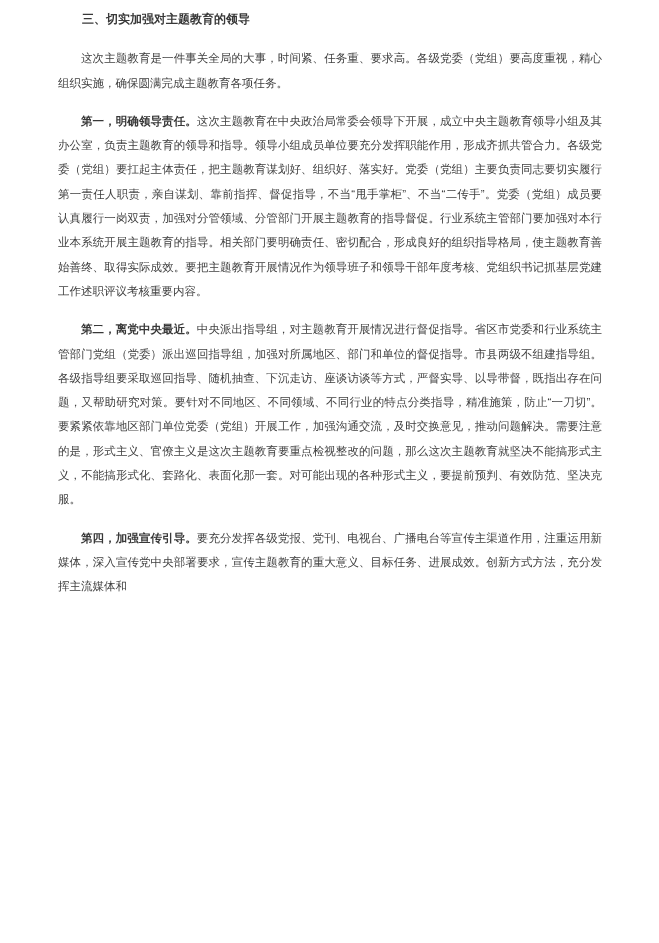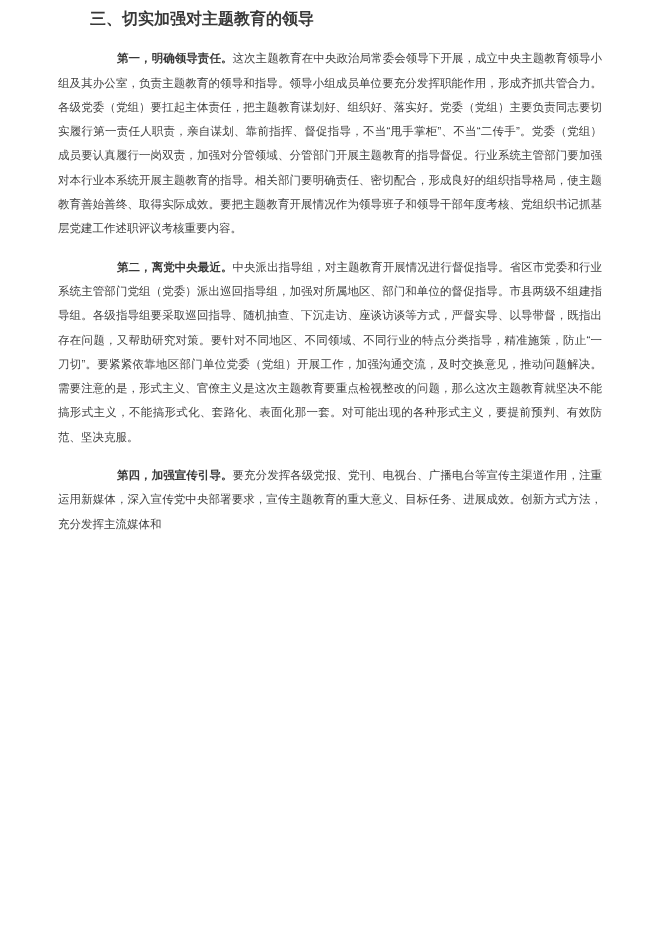--- a/index.html
+++ b/index.html
@@ -25,40 +25,40 @@
   .para {
     margin: 0 0 14px 0;
     text-indent: 2em;
   }
   .para.no-indent {
     text-indent: 0;
   }
   .para .lead {
     font-weight: 700;
     color: #383838;
-    margin-left: 36px;
   }
   .section-heading {
-    font-size: 16px;
+    font-size: 12px;
     font-weight: 700;
     color: #383838;
     text-indent: 2em;
     margin: 0 0 15px 0;
     line-height: 24.3px;
   }
 </style>
 </head>
 <body>
 
 <div class="doc-page">
 
 
 
   <h3 class="section-heading">三、切实加强对主题教育的领导</h3>
 
+  <p class="para"><span>这次主题教育是一件事关全局的大事，时间紧、任务重、要求高。各级党委（党组）要高度重视，精心组织实施，确保圆满完成主题教育各项任务。</span></p>
 
   <p class="para"><b class="lead">第一，明确领导责任。</b><span>这次主题教育在中央政治局常委会领导下开展，成立中央主题教育领导小组及其办公室，负责主题教育的领导和指导。领导小组成员单位要充分发挥职能作用，形成齐抓共管合力。各级党委（党组）要扛起主体责任，把主题教育谋划好、组织好、落实好。党委（党组）主要负责同志要切实履行第一责任人职责，亲自谋划、靠前指挥、督促指导，不当“甩手掌柜”、不当“二传手”。党委（党组）成员要认真履行一岗双责，加强对分管领域、分管部门开展主题教育的指导督促。行业系统主管部门要加强对本行业本系统开展主题教育的指导。相关部门要明确责任、密切配合，形成良好的组织指导格局，使主题教育善始善终、取得实际成效。要把主题教育开展情况作为领导班子和领导干部年度考核、党组织书记抓基层党建工作述职评议考核重要内容。</span></p>
 
   <p class="para"><b class="lead">第二，离党中央最近。</b><span>中央派出指导组，对主题教育开展情况进行督促指导。省区市党委和行业系统主管部门党组（党委）派出巡回指导组，加强对所属地区、部门和单位的督促指导。市县两级不组建指导组。各级指导组要采取巡回指导、随机抽查、下沉走访、座谈访谈等方式，严督实导、以导带督，既指出存在问题，又帮助研究对策。要针对不同地区、不同领域、不同行业的特点分类指导，精准施策，防止“一刀切”。要紧紧依靠地区部门单位党委（党组）开展工作，加强沟通交流，及时交换意见，推动问题解决。需要注意的是，形式主义、官僚主义是这次主题教育要重点检视整改的问题，那么这次主题教育就坚决不能搞形式主义，不能搞形式化、套路化、表面化那一套。对可能出现的各种形式主义，要提前预判、有效防范、坚决克服。</span></p>
 
 
   <p class="para"><b class="lead">第四，加强宣传引导。</b><span>要充分发挥各级党报、党刊、电视台、广播电台等宣传主渠道作用，注重运用新媒体，深入宣传党中央部署要求，宣传主题教育的重大意义、目标任务、进展成效。创新方式方法，充分发挥主流媒体和</span></p>
 
 </div>
 

